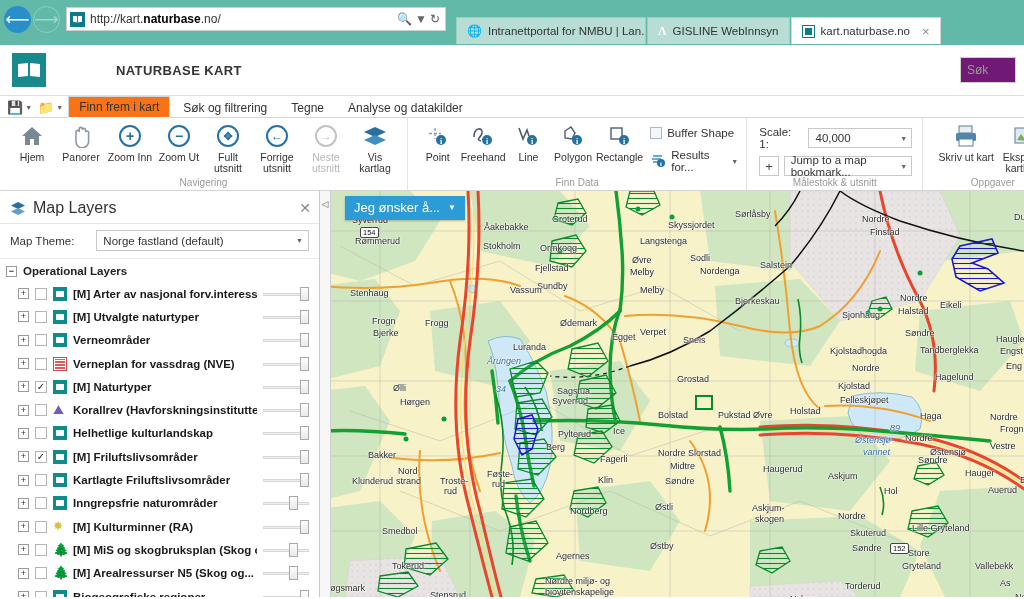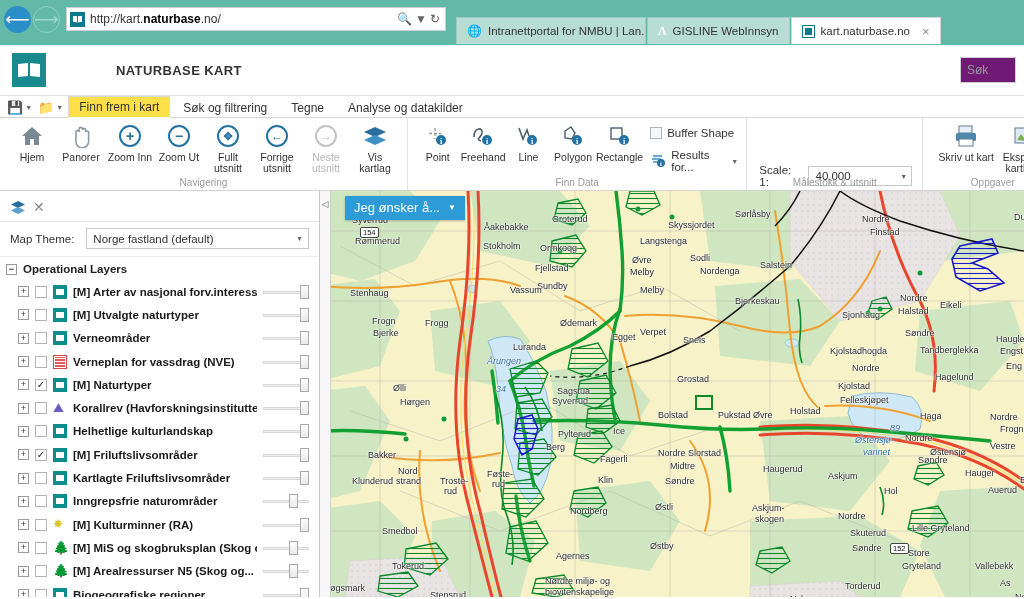--- a/index.html
+++ b/index.html
@@ -162,21 +162,21 @@
   .caret { font-size: 7px; color: #666; }
   .ribbon-tab {
     padding: 3px 10px 3px 10px;
     font-size: 12px; color: #333;
     border: 1px solid transparent;
     border-bottom: none;
     margin-left: 2px;
     position: relative; top: 1px;
   }
   .ribbon-tab.active {
-    background: #fde047;
+    background: #f97316;
     border-color: #d6d6d6;
     border-bottom: 1px solid #fff;
     z-index: 2;
   }
 
   #ribbon-body {
     height: 73px;
     background: #fff;
     border-bottom: 1px solid #d4d4d4;
     display: flex;
@@ -215,21 +215,21 @@
 
   .circle-ico {
     width: 22px; height: 22px; border-radius: 50%;
     border: 2px solid #2472a4;
     display: flex; align-items: center; justify-content: center;
     color: #2472a4; font-size: 14px; font-weight: bold;
   }
   .circle-ico.grey { border-color: #c3c3c3; color: #c3c3c3; }
 
   .scale-group { padding: 8px 10px 0 12px; min-width: 176px; }
-  .scale-row { display: flex; align-items: center; gap: 5px; margin-bottom: 6px; font-size: 11.5px; color: #333; margin-top: 38px; }
+  .scale-row { display: flex; align-items: center; gap: 5px; margin-bottom: 6px; font-size: 11.5px; color: #333; }
   .sel-box {
     height: 20px; border: 1px solid #c8c8c8; background: #fff;
     display: flex; align-items: center; justify-content: space-between;
     padding: 0 4px 0 6px; font-size: 11.5px; color: #333;
   }
   .plus-box {
     width: 20px; height: 20px; border: 1px solid #c8c8c8; background: #fff;
     display: flex; align-items: center; justify-content: center;
     font-size: 13px; color: #444;
   }
@@ -254,21 +254,21 @@
     border-bottom: 1px solid #e6e6e6;
   }
   .panel-head .layers-glyph { color: #3b78a8; margin-right: 7px; display:inline-flex; }
   .panel-title { font-size: 16px; color: #333; flex: 1; }
   .panel-close { color: #888; font-size: 14px; }
 
   .theme-row {
     display: flex; align-items: center;
     padding: 6px 10px 7px 10px;
     border-bottom: 1px solid #ececec;
-    gap: 12px;
+    gap: 22px;
   }
   .theme-label { font-size: 11.5px; color: #333; white-space: nowrap; }
   .theme-select {
     flex: 1; height: 21px;
     border: 1px solid #c8c8c8; background: #fff;
     display: flex; align-items: center; justify-content: space-between;
     padding: 0 5px 0 6px;
     font-size: 11.5px; color: #333;
   }
 
@@ -616,20 +616,21 @@
 <div id="main">
 
   <div id="sidebar">
     <div class="panel-head">
       <span class="layers-glyph">
         <svg width="16" height="14" viewBox="0 0 16 14">
             <path d="M8 1 L15 4.5 L8 8 L1 4.5 Z" fill="#2a6f9e"></path>
             <path d="M8 7 L15 10.5 L8 14 L1 10.5 Z" fill="#5ba0cd"></path>
           </svg>
       </span>
+      <span class="panel-title">Map Layers</span>
       <span class="panel-close">✕</span>
     </div>
 
     <div class="theme-row">
       <span class="theme-label">Map Theme:</span>
       <span class="theme-select">
         <span>Norge fastland (default)</span>
         <span class="caret">▼</span>
       </span>
     </div>

